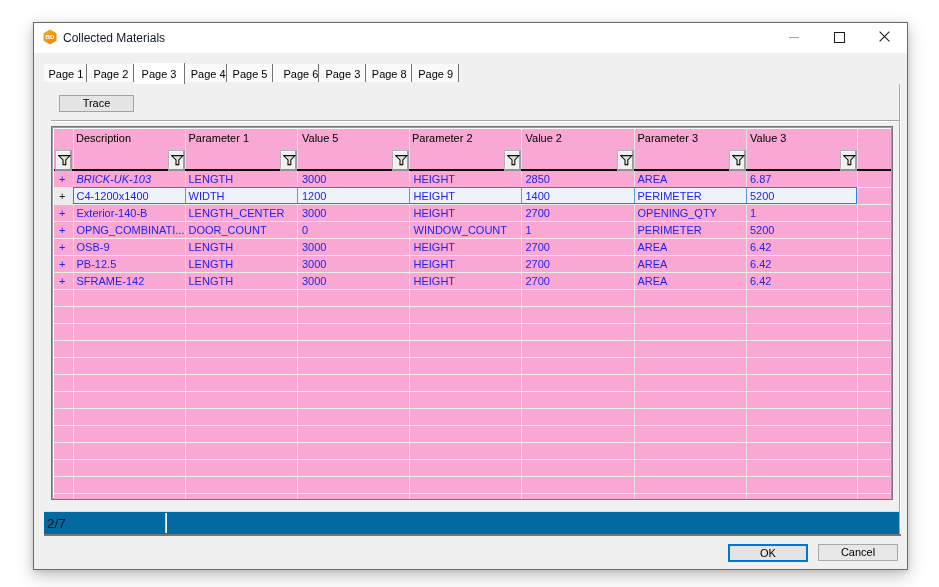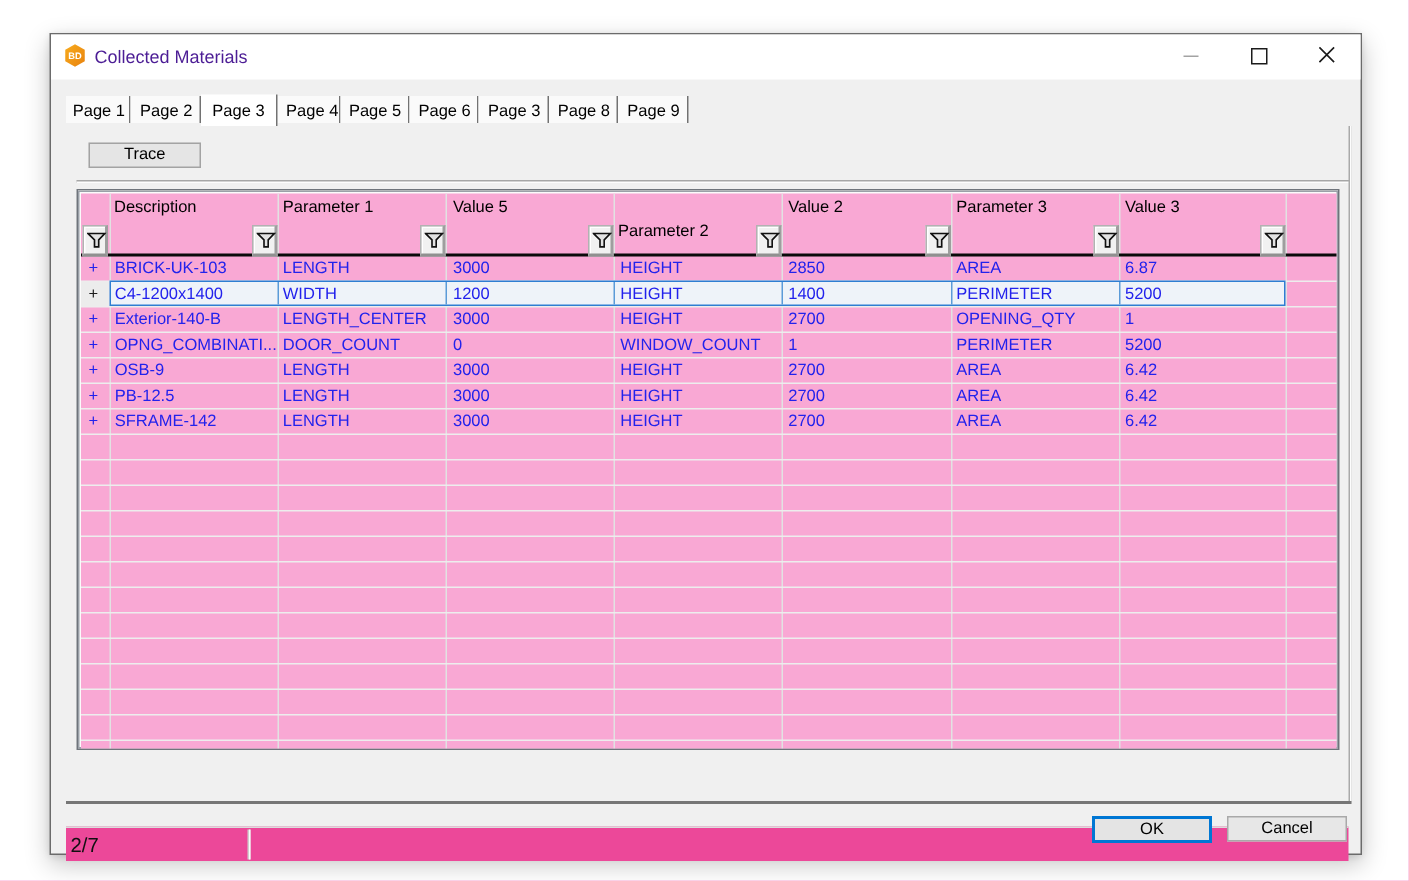--- a/index.html
+++ b/index.html
@@ -3,33 +3,33 @@
 <meta charset="utf-8">
 <style>
   html,body{margin:0;padding:0;}
   body{width:939px;height:587px;background:#ffffff;position:relative;overflow:hidden;
        font-family:"Liberation Sans",sans-serif;}
   .abs{position:absolute;}
   .win{position:absolute;left:33px;top:22px;width:875px;height:548px;box-sizing:border-box;
        border:1px solid #6b6b6b;background:#f0f0f0;
        box-shadow:0 6px 16px rgba(0,0,0,.24), 0 1px 5px rgba(0,0,0,.13);}
   .titlebar{position:absolute;left:0;top:0;width:873px;height:30px;background:#ffffff;}
-  .title{position:absolute;left:29px;top:0;height:30px;line-height:31px;font-size:12px;color:#4c1d95;}
+  .title{position:absolute;left:29px;top:0;height:30px;line-height:31px;font-size:12px;color:#0f172a;}
   .minbtn{position:absolute;left:755px;top:14px;width:10px;height:1px;background:#a3a3a3;}
   .maxbtn{position:absolute;left:800px;top:9px;width:9px;height:9px;border:1px solid #1b1b1b;box-sizing:content-box;}
   .tab{position:absolute;top:41px;height:18px;background:#fafafa;border-right:1px solid #727272;
        box-sizing:border-box;font-size:11px;line-height:20px;text-align:center;color:#000;text-indent:1.5px;}
   .tabsel{position:absolute;left:100px;top:40px;width:51px;height:21px;background:#ffffff;
        border-right:1px solid #727272;box-sizing:border-box;font-size:11px;line-height:22px;text-align:center;color:#000;}
   .btn{position:absolute;box-sizing:border-box;background:#e5e5e5;border:1px solid #a3a3a3;
        font-size:11px;color:#000;text-align:center;}
   .groove{position:absolute;left:17px;top:97px;width:849px;height:1px;background:#a6a6a6;border-bottom:1px solid #fdfdfd;}
   .vline{position:absolute;left:865px;top:60.5px;width:1px;height:451px;background:#a9a9a9;border-right:1px solid #fdfdfd;}
   .botline{position:absolute;left:10px;top:510.6px;width:857px;height:2px;background:#767676;}
-  .status{position:absolute;left:10px;top:487.5px;width:855px;height:23px;background:#ec4899;border-top:1px solid #dcdcdc;box-sizing:border-box;margin-top:40px;}
+  .status{position:absolute;left:10px;top:487.5px;width:855px;height:23px;background:#0369a1;border-top:1px solid #dcdcdc;box-sizing:border-box;}
   .statdiv{position:absolute;left:121px;top:1px;width:1px;height:20px;background:#cfcfcf;border-right:1px solid #fbfbfb;}
   .grid{position:absolute;left:17px;top:103px;width:841.5px;height:374px;box-sizing:border-box;
         border:1px solid #6f747b;box-shadow:inset 0 0 0 1px #9aa0a8;background:#fbfbfb;}
   .gc{position:absolute;left:2px;top:2px;width:836.5px;height:370px;background:#f9a8d4;overflow:hidden;}
   .cl{position:absolute;top:0;width:1px;height:370px;background:#e2e2e2;}
   .rl{position:absolute;left:0;width:839px;height:1px;background:#ededed;}
   .hblack{position:absolute;left:0;top:40.4px;width:839px;height:1.4px;background:#0a0a0a;}
   .htext{position:absolute;top:-1px;height:20px;line-height:20px;font-size:11px;color:#000;white-space:nowrap;}
   .funnel{position:absolute;top:21px;width:17px;height:21px;box-sizing:border-box;background:#f1f1f1;
           border-top:1px solid #b2b2b2;border-left:1px solid #b2b2b2;
@@ -66,21 +66,21 @@
     <svg class="abs" style="left:845px;top:8px" width="11" height="11" viewBox="0 0 11 11">
       <path d="M0.6,0.6 L10.4,10.4 M10.4,0.6 L0.6,10.4" stroke="#1b1b1b" stroke-width="1.1" fill="none"></path>
     </svg>
   </div>
 
   <div class="tab" style="left:10px;width:43.4px;">Page 1</div>
   <div class="tab" style="left:53.4px;width:46.4px;">Page 2</div>
   <div class="tab" style="left:99.8px;width:46.4px;"></div>
   <div class="tab" style="left:150.8px;width:41.8px;text-align:right;">Page 4</div>
   <div class="tab" style="left:192.6px;width:46.4px;">Page 5</div>
-  <div class="tab" style="left:239px;width:46.4px;">Page 6</div>
+  <div class="tab" style="left:239px;width:46.4px;text-align:right;">Page 6</div>
   <div class="tab" style="left:285.4px;width:46.4px;">Page 3</div>
   <div class="tab" style="left:331.8px;width:46.4px;">Page 8</div>
   <div class="tab" style="left:378.2px;width:46.4px;">Page 9</div>
   <div class="tabsel">Page 3</div>
 
   <div class="btn" style="left:25px;top:72px;width:75px;height:17px;line-height:15px;">Trace</div>
 
   <div class="groove"></div>
   <div class="vline"></div>
   <div class="status">
@@ -117,39 +117,39 @@
       <div class="rl" style="top:279px;"></div>
       <div class="rl" style="top:296px;"></div>
       <div class="rl" style="top:313px;"></div>
       <div class="rl" style="top:330px;"></div>
       <div class="rl" style="top:347px;"></div>
       <div class="rl" style="top:364px;"></div>
 
       <div class="htext" style="left:22px;">Description</div>
       <div class="htext" style="left:134.5px;">Parameter 1</div>
       <div class="htext" style="left:248px;">Value 5</div>
-      <div class="htext" style="left:358px;margin-top:16px;">Parameter 2</div>
+      <div class="htext" style="left:358px;">Parameter 2</div>
       <div class="htext" style="left:471.5px;">Value 2</div>
       <div class="htext" style="left:583.5px;">Parameter 3</div>
       <div class="htext" style="left:696px;">Value 3</div>
       <div class="hblack"></div>
       <div style="position:absolute;left:0;top:59px;width:19px;height:16px;background:#ececec;"></div>
 
       <div class="sel">
         <div class="scl" style="left:111px;"></div>
         <div class="scl" style="left:223px;"></div>
         <div class="scl" style="left:335px;"></div>
         <div class="scl" style="left:447px;"></div>
         <div class="scl" style="left:560px;"></div>
         <div class="scl" style="left:672px;"></div>
       </div>
 
       <div class="row" style="top:41px;">
           <span style="left:5px;">+</span>
-          <span style="left:22.5px;">BRICK-UK-103</span>
+          <span style="left:22.5px;font-style:italic;">BRICK-UK-103</span>
           <span style="left:134.5px;">LENGTH</span>
           <span style="left:248px;">3000</span>
           <span style="left:359.5px;">HEIGHT</span>
           <span style="left:471.5px;">2850</span>
           <span style="left:583.5px;">AREA</span>
           <span style="left:696px;">6.87</span>
         </div>
       <div class="row" style="top:58px;">
           <span style="left:5px;color:#1c1c1c;">+</span>
           <span style="left:22.5px;">C4-1200x1400</span>

